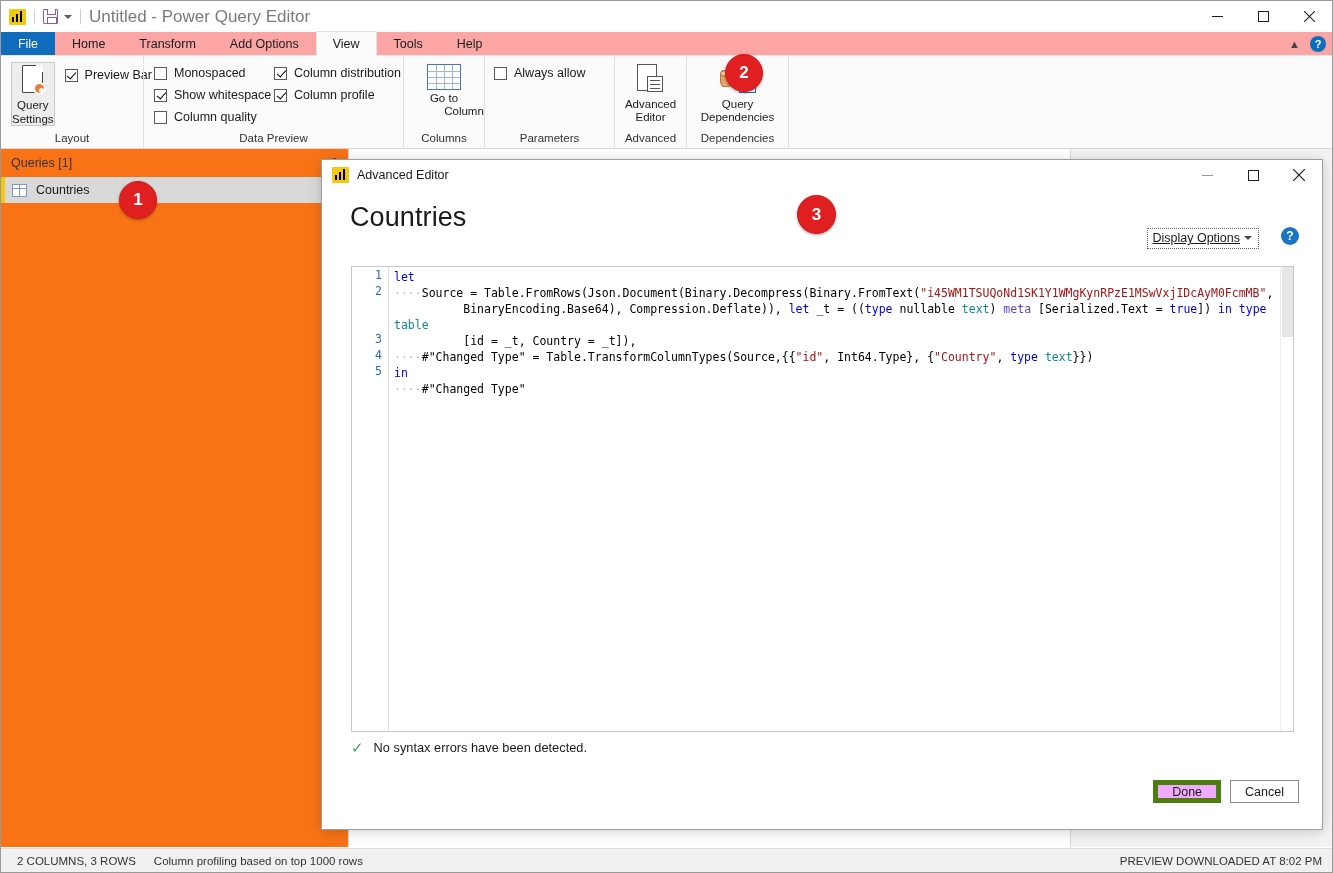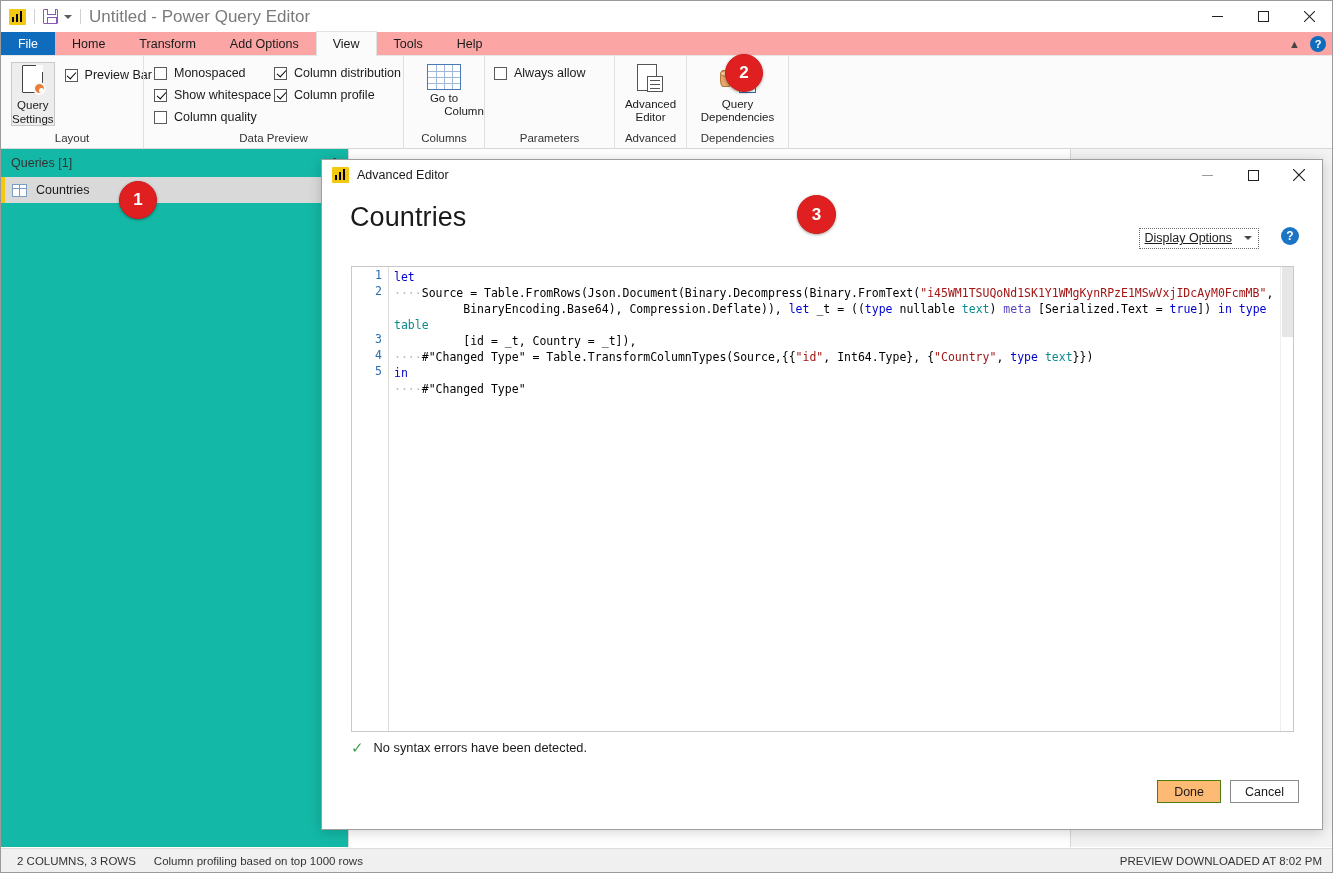--- a/index.html
+++ b/index.html
@@ -177,21 +177,21 @@
     border: 1.2px solid #2f6ea5; right: 0;
   }
   .dep-icon .box.b1 { top: 1px; }
   .dep-icon .box.b2 { top: 17px; }
   .dep-icon .box i { position: absolute; left: 2px; width: 11px; height: 1.2px; background: #2f6ea5; }
   .dep-icon .ln { position: absolute; background: #555; height: 1px; width: 8px; left: 11px; }
 
   
   .queries-pane {
     position: absolute; left: 0; top: 148px; width: 348px; bottom: 25px;
-    background: #14b8a6; border-right: 1px solid #d8d8d8;
+    background: #f97316; border-right: 1px solid #d8d8d8;
   }
   .queries-head {
     height: 28px; display: flex; align-items: center; justify-content: space-between;
     padding: 0 10px; font-size: 12.5px; color: #333;
   }
   .q-item {
     height: 26px; display: flex; align-items: center; gap: 9px;
     padding-left: 11px; background: #d9d9d9; position: relative;
     font-size: 12.5px; color: #1a1a1a;
   }
@@ -239,21 +239,21 @@
   .dlg-winbtns { position: absolute; right: 0; top: 0; display: flex; }
   .dlg-winbtn {
     width: 46px; height: 30px; display: flex; align-items: center; justify-content: center;
   }
   .dlg-heading {
     font-size: 27px; color: #1a1a1a; font-weight: 400;
     padding: 12px 0 0 28px; letter-spacing: .1px;
   }
   .disp-opts {
     position: absolute; right: 63px; top: 68px; display: flex; align-items: center;
-    gap: 12px; border: 1px dotted #6b6b6b; padding: 2px 6px 3px 4px;
+    gap: 4px; border: 1px dotted #6b6b6b; padding: 2px 6px 3px 4px;
   }
   .disp-opts .txt {
     font-size: 12.5px; color: #1a1a1a; text-decoration: underline;
   }
   .disp-opts .car {
     width: 0; height: 0; border-left: 4px solid transparent; border-right: 4px solid transparent;
     border-top: 4px solid #4a4a4a;
   }
   .dlg-help {
     position: absolute; right: 23px; top: 67px;
@@ -294,21 +294,21 @@
     position: absolute; left: 29px; top: 580px; display: flex; align-items: center; gap: 10px;
   }
   .check-mark { color: #3f9e4d; font-size: 15px; line-height: 1; }
   .syntax-row .txt { font-size: 12.8px; color: #1a1a1a; }
 
   .dlg-buttons { position: absolute; right: 23px; bottom: 26px; display: flex; gap: 9px; }
   .btn {
     height: 23px; min-width: 64px; font-size: 12.5px; display: flex;
     align-items: center; justify-content: center; padding: 0 14px;
   }
-  .btn.primary { background: #fdba74; color: #1a1a1a; border: 1px solid #4d7c0f; }
+  .btn.primary { background: #f0abfc; color: #1a1a1a; border: 5px solid #4d7c0f; }
   .btn.secondary { background: #fff; color: #1a1a1a; border: 1px solid #8a8a8a; }
 
   
   .badge {
     position: absolute; border-radius: 50%; background: #e02020; color: #fff;
     display: flex; align-items: center; justify-content: center;
     font-size: 17px; font-weight: bold;
     box-shadow: 0 1px 3px rgba(0,0,0,.35);
     border: 1px solid #d01a1a;
   }

